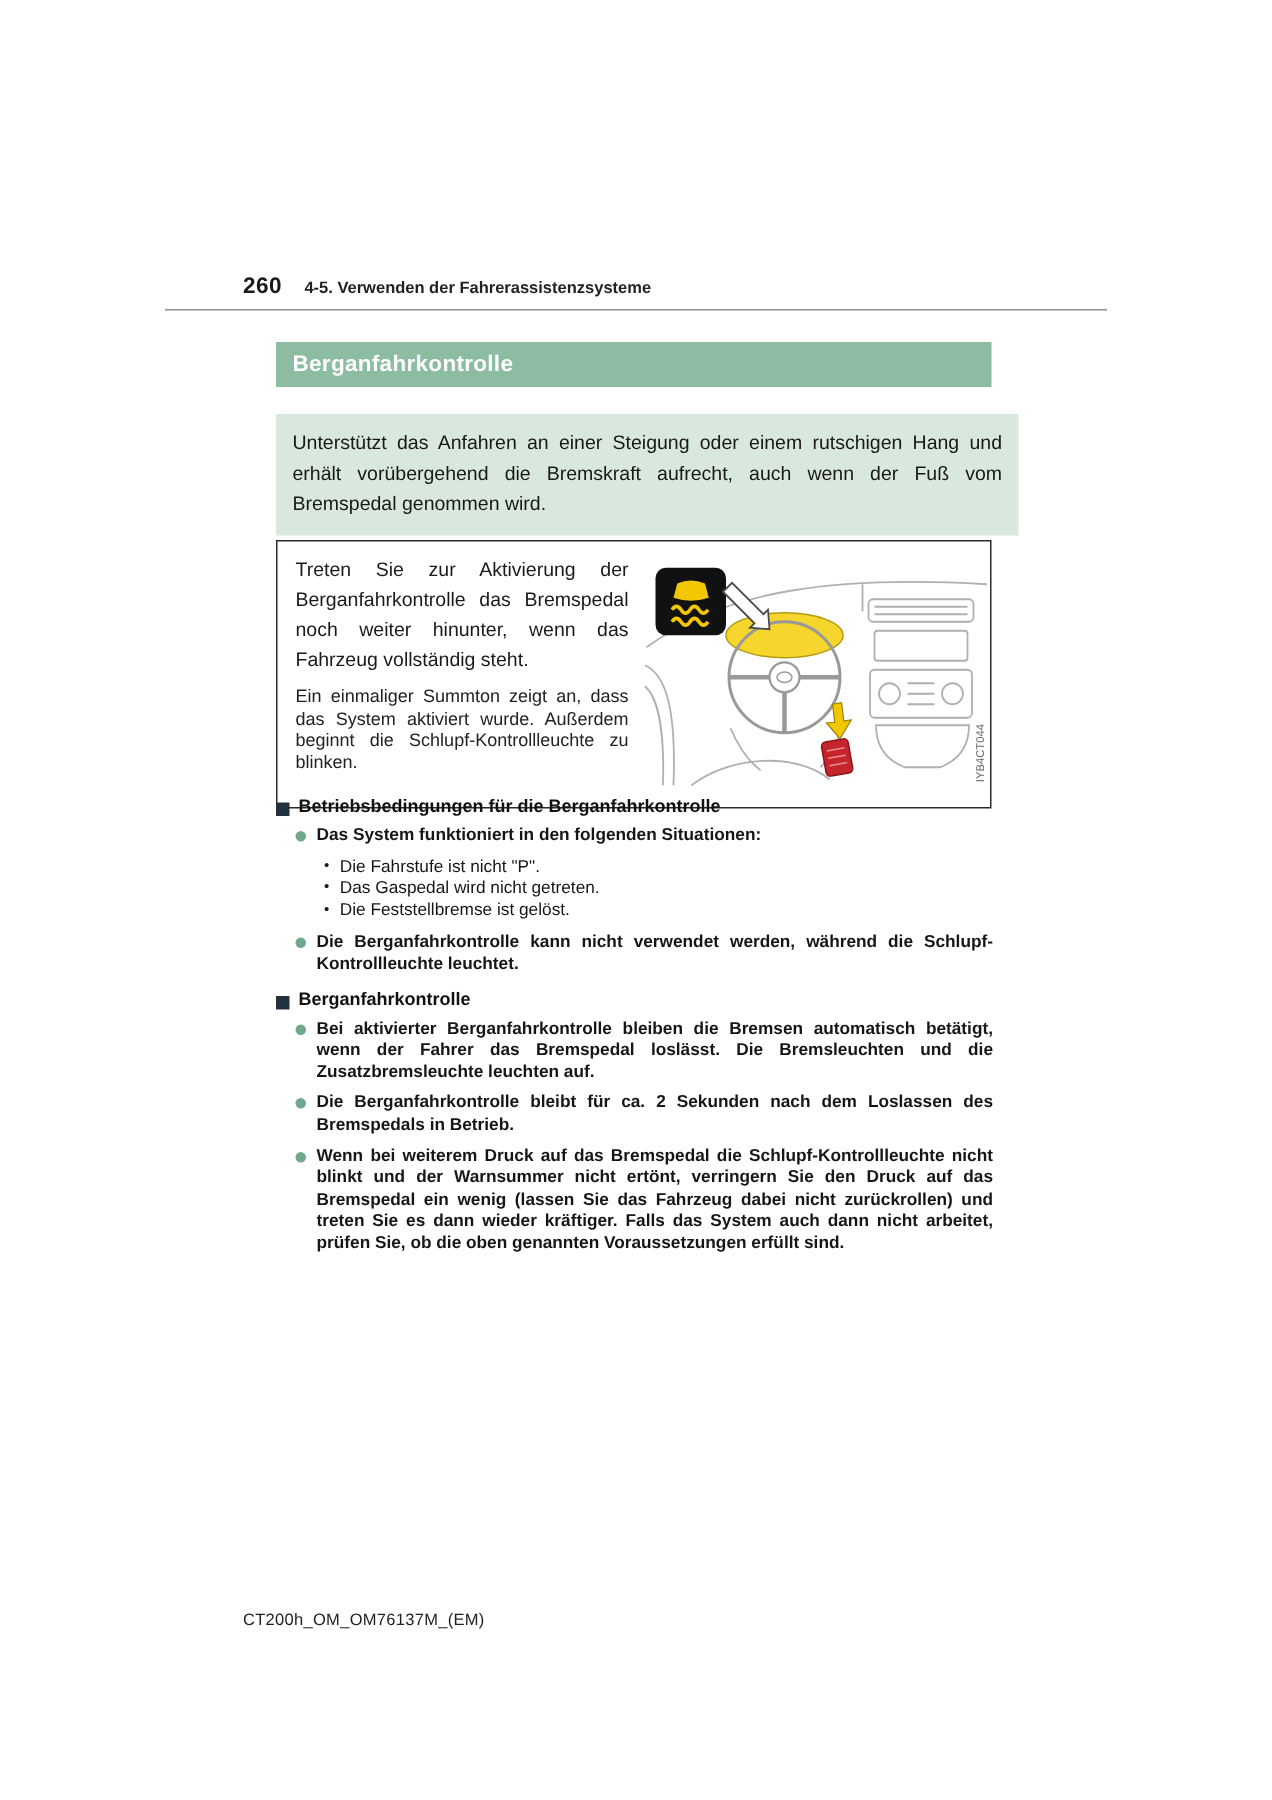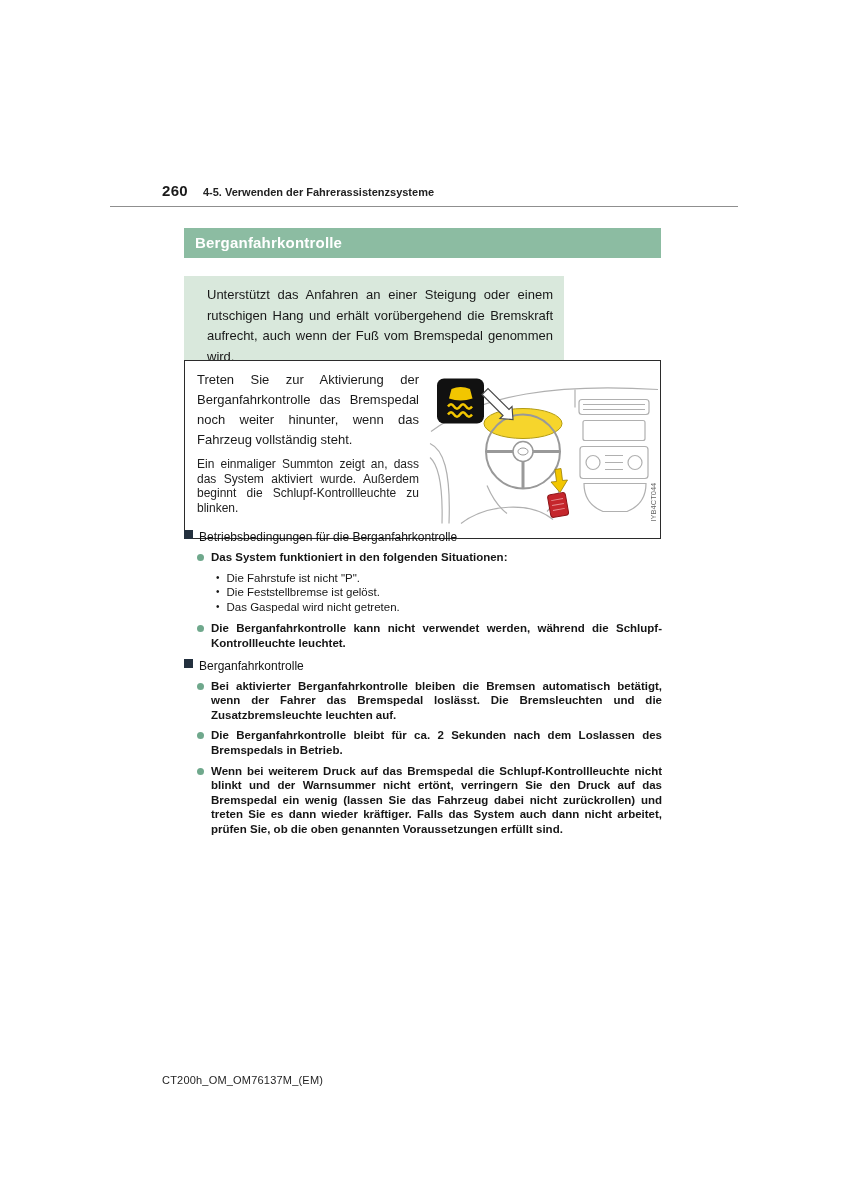--- a/index.html
+++ b/index.html
@@ -26,42 +26,42 @@
   
   .title-bar {
     position:absolute; left:184px; top:228px; width:477px; height:30px;
     background:var(--title-bar-bg,#8cbca2);
     color:#fff; font-size:15px; font-weight:bold;
     line-height:30px; padding-left:11px; letter-spacing:.2px;
   }
 
   
   .summary {
-    position:absolute; left:184px; top:276px; width:380px;
+    position:absolute; left:184px; top:276px; width:495px;
     background:var(--summary-bg,#d9e8dc);
-    padding:9px 11px 10px 23px;
+    padding:9px 11px 10px 11px;
     font-size:13px; line-height:20.5px; text-align:justify; color:#181818;
   }
 
   
   .figure-box {
     position:absolute; left:184px; top:360px; width:477px; height:179px;
     border:1px solid #2b2b2b; display:flex; background:#fff;
   }
   .figure-text { width:242px; padding:9px 8px 8px 12px; }
   .figure-main { font-size:13px; line-height:20px; text-align:justify; }
   .figure-sub  { margin-top:7px; font-size:12px; line-height:14.5px; text-align:justify; color:#222; }
   .figure-image { flex:1; position:relative; }
   .figure-image svg { width:100%; height:100%; display:block; }
 
   
   .notes { position:absolute; left:184px; top:530px; width:478px; }
   .note-heading {
-    display:flex; align-items:flex-start; gap:6px;
-    font-size:12px; font-weight:normal; margin-bottom:6px; color:#111;
+    display:flex; align-items:flex-end; gap:6px;
+    font-size:12px; font-weight:bold; margin-bottom:6px; color:#111;
   }
   .note-heading.second { margin-top:8px; }
   .sq { width:9px; height:9px; background:var(--heading-square,#23303e); flex:none; }
   .note-item { display:flex; margin:0 0 6px 13px; }
   .dot {
     width:7px; height:7px; border-radius:50%;
     background:var(--bullet-green,#6fa88c);
     margin:4px 7px 0 0; flex:none;
   }
   .note-text { flex:1; font-size:11.5px; line-height:14.6px; text-align:justify; color:#161616;font-weight:bold; }
@@ -151,22 +151,22 @@
       <span class="sq"></span>
       <span>Betriebsbedingungen für die Berganfahrkontrolle</span>
     </div>
 
     <div class="note-item">
       <span class="dot"></span>
       <div class="note-text">Das System funktioniert in den folgenden Situationen:</div>
     </div>
     <div class="sub-group">
       <div class="sub-item">Die Fahrstufe ist nicht "P".</div>
+      <div class="sub-item">Das Gaspedal wird nicht getreten.</div>
       <div class="sub-item">Die Feststellbremse ist gelöst.</div>
-      <div class="sub-item">Das Gaspedal wird nicht getreten.</div>
     </div>
 
     <div class="note-item">
       <span class="dot"></span>
       <div class="note-text">Die Berganfahrkontrolle kann nicht verwendet werden, während die Schlupf-Kontrollleuchte leuchtet.</div>
     </div>
 
     <div class="note-heading second">
       <span class="sq"></span>
       <span>Berganfahrkontrolle</span>

